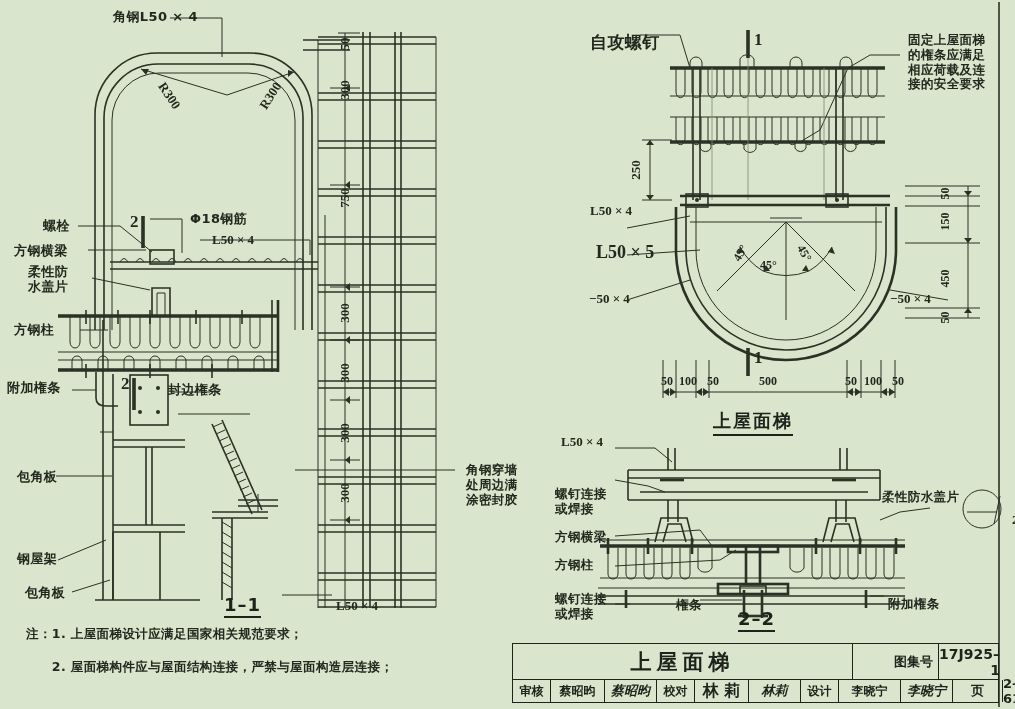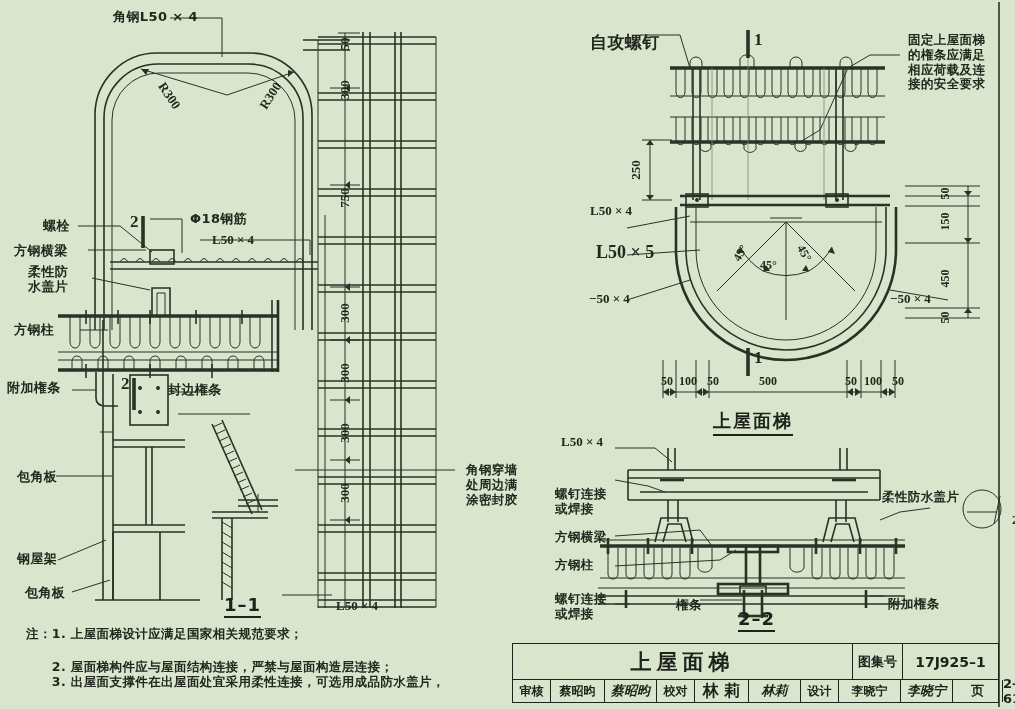--- a/index.html
+++ b/index.html
@@ -603,28 +603,27 @@
 <div class="lbl cn" style="left:888px;top:597px;font-size:12.5px;">附加権条</div>
 <div class="lbl cn" style="left:882px;top:490px;font-size:12.5px;">柔性防水盖片</div>
 <div class="lbl" style="left:1012px;top:512px;font-size:13px;">2–62</div>
 <div class="sect-title" style="left:738px;top:608px;font-size:18px;letter-spacing:1px;">2–2</div>
 
 <div style="position:absolute;left:26px;top:627px;display:flex;">
   <div class="lbl cn" style="position:relative;left:0;top:0;font-size:12.5px;">注：</div>
   <div style="display:flex;flex-direction:column;">
     <div class="lbl cn" style="position:relative;left:0;top:0;font-size:12.5px;">1. 上屋面梯设计应满足国家相关规范要求；</div>
     <div class="lbl cn" style="position:relative;left:0;top:0;font-size:12.5px;margin-top:18px;">2. 屋面梯构件应与屋面结构连接，严禁与屋面构造层连接；</div>
-    <div class="lbl cn" style="position:relative;left:0;top:0;font-size:12.5px;">3. 出屋面支撑件在出屋面处宜采用柔性连接，可选用成品防水盖片，</div>
   </div>
 </div>
 
 <div id="tb">
   <div class="row r1">
     <div class="cell big" style="flex:0 0 340px;">上屋面梯</div>
-    <div class="cell" style="flex:0 0 50px;font-size:13px;">图集号</div>
+    <div class="cell" style="flex:0 0 50px;font-size:13px;margin-left:36px;">图集号</div>
     <div class="cell" style="flex:1;font-size:14px;text-align:right;">17J925–1</div>
   </div>
   <div class="row r2">
     <div class="cell" style="flex:0 0 38px;font-size:12px;">审核</div>
     <div class="cell" style="flex:0 0 54px;font-size:12px;">蔡昭昀</div>
     <div class="cell sig" style="flex:0 0 52px;">蔡昭昀</div>
     <div class="cell" style="flex:0 0 38px;font-size:12px;">校对</div>
     <div class="cell" style="flex:0 0 54px;font-size:16px;">林 莉</div>
     <div class="cell sig" style="flex:0 0 52px;">林莉</div>
     <div class="cell" style="flex:0 0 38px;font-size:12px;">设计</div>

